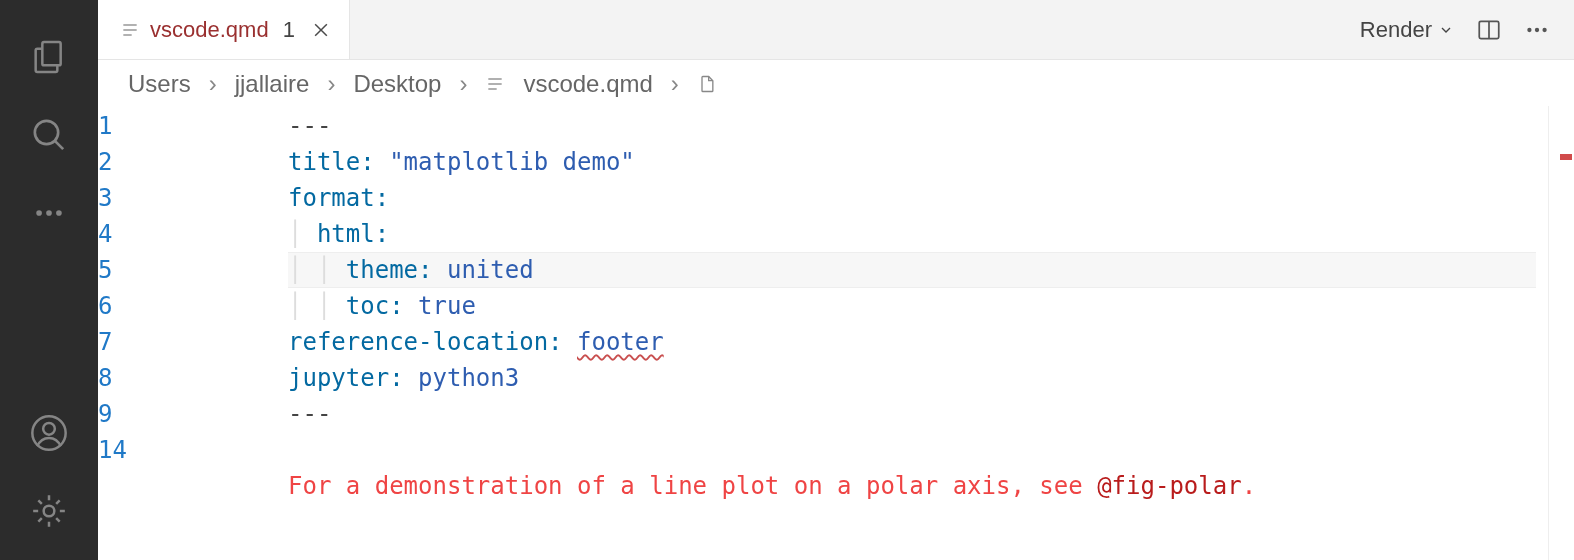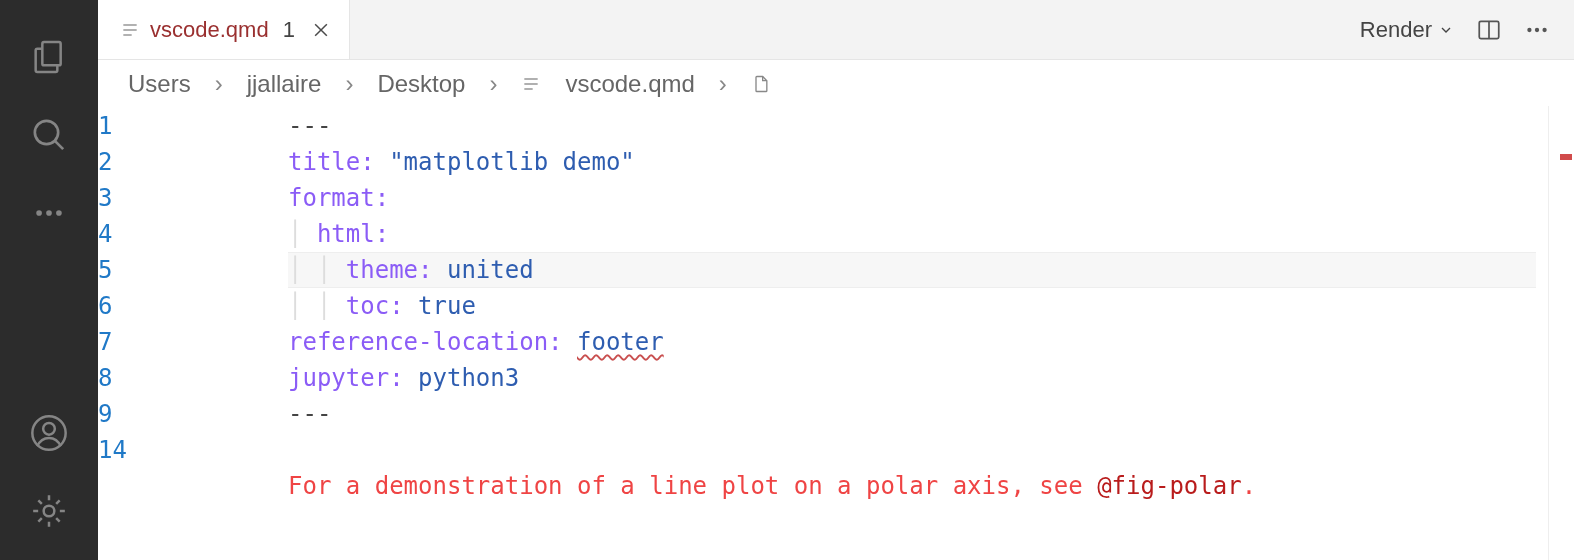--- a/index.html
+++ b/index.html
@@ -39,21 +39,21 @@
   .tab .mod-badge { color:#444; font-size:22px; margin-left:4px;}
   .tab .close { color:#4b4b4b; cursor:pointer; display:flex; margin-left:6px;}
   .tab-actions {
     margin-left:auto; display:flex; align-items:center; gap:22px; padding-right:24px;
     color:#555;
   }
   .render-btn { display:flex; align-items:center; gap:6px; font-size:22px; color:#444; cursor:pointer;}
   .icon-btn { cursor:pointer; display:flex; color:#555; }
   
   .breadcrumb {
-    display:flex; align-items:center; gap:24px; padding:10px 30px 8px 30px;
+    display:flex; align-items:center; gap:18px; padding:10px 30px 8px 30px;
     font-size:24px; color:#666;
   }
   .breadcrumb .sep { color:#888; }
   .breadcrumb .crumb { cursor:pointer; }
   .breadcrumb .file-glyph, .breadcrumb .sym-glyph { color:#888; display:flex; }
   
   .editor-wrap { flex:1; display:flex; position:relative; }
   .gutter {
     width:190px; padding-right:28px;
     font-family: "SF Mono","Menlo","Consolas",monospace;
@@ -63,21 +63,21 @@
   .code {
     flex:1;
     font-family: "SF Mono","Menlo","Consolas",monospace;
     font-size:24px; line-height:36px; white-space:pre;
     padding-top:2px; position:relative;
   }
   .line { height:36px; display:flex; align-items:center;}
   .code .line { position:relative; }
   .hl-line { position:absolute; left:0; right:12px; height:36px; background:#f7f7f7; border-top:1px solid #eee; border-bottom:1px solid #eee;}
   .indent-guide { color:#ddd; }
-  .tok-key { color:#8b5cf6; }
+  .tok-key { color:#0369a1; }
   .tok-str { color:#2e5db0; }
   .tok-val { color:#2e5db0;margin-top:40px; }
   .tok-plain { color:#ef4444; }
   .tok-dim { color:#444; }
   .tok-ref { color:#b91c1c; }
   .squiggle { text-decoration: underline wavy #c94f4f 2px; text-underline-offset:4px;}
   
   .overview {
     width:26px; background:#fff; border-left:1px solid #eee; position:relative;
   }

